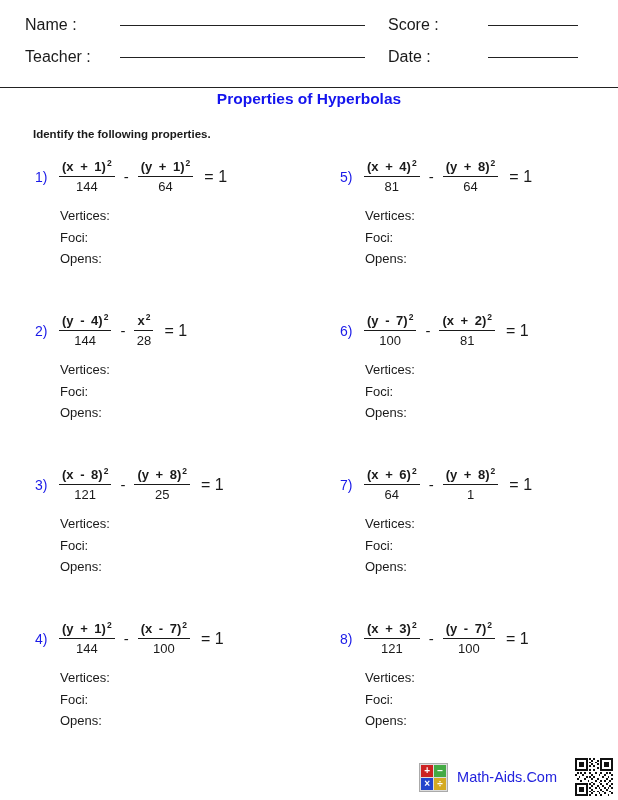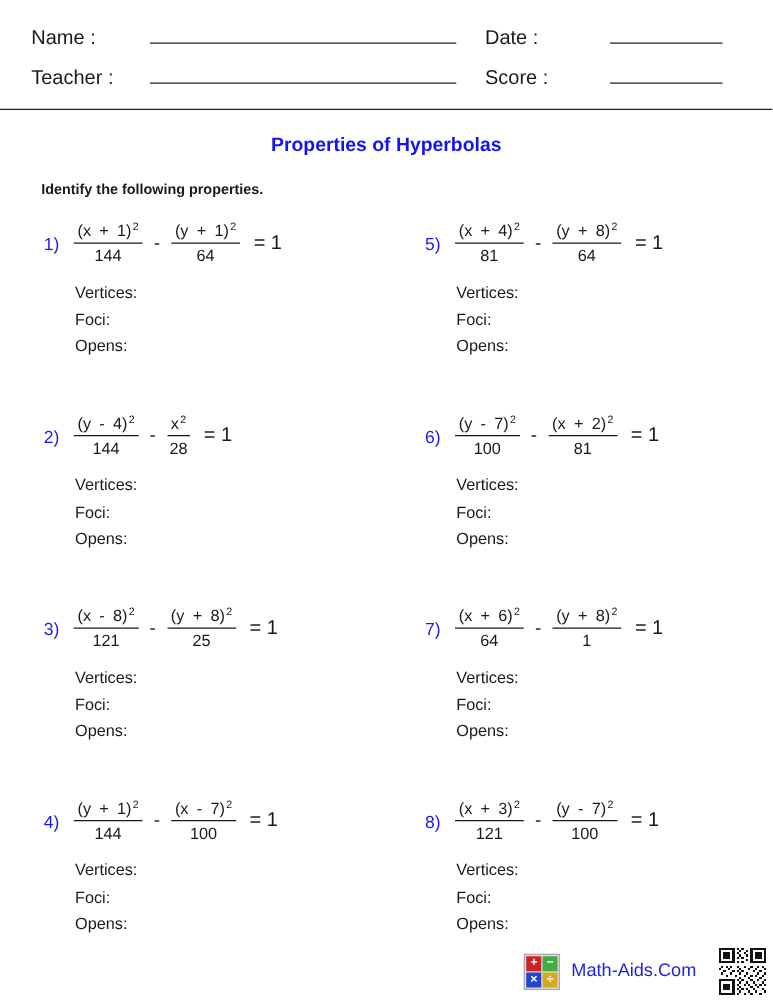--- a/index.html
+++ b/index.html
@@ -6,46 +6,46 @@
   html,body { background:#fff; }
   body {
     width:618px; height:800px; position:relative; overflow:hidden;
     font-family:"Liberation Sans", sans-serif; color:#1a1a1a;
   }
 
   
   .header { display:flex; padding:16px 0 0 25px; }
   .header-left { width:363px; }
   .header-right { flex:1; }
-  .hrow { display:flex; align-items:center; height:32px; }
+  .hrow { display:flex; align-items:flex-start; height:32px; }
   .hlabel { font-size:16px; padding-bottom:3px; }
   .header-left .hlabel { width:95px; }
   .header-right .hlabel { width:100px; }
   .hline { display:inline-block; border-bottom:1.6px solid #222; height:10px; margin-bottom:5px; }
   .hline.long { width:245px; }
   .hline.short { width:90px; }
 
   .divider { border:none; border-top:1.6px solid #222; margin-top:7px; width:100%; }
 
-  .title { text-align:center; color:#1414ee; font-weight:bold; font-size:15.5px; margin-top:20px; }
+  .title { text-align:center; color:#1414ee; font-weight:bold; font-size:15.5px; margin-top:2px; }
 
   .instruction { font-weight:bold; font-size:11.5px; margin:20px 0 2px 33px; }
 
   
   #problems-grid {
     display:grid;
     grid-template-columns:305px 1fr;
     grid-template-rows:repeat(4, 154px);
     grid-auto-flow:column;
     padding-left:35px; margin-top:15px;
   }
   .equation { display:flex; align-items:center; font-size:13px; margin-top:4px; }
   .pnum { color:#1a1ae8; font-size:14px; width:24px; flex:none; }
   .frac { display:inline-flex; flex-direction:column; align-items:center; text-align:center; }
-  .fnum { padding:0 3px; white-space:nowrap; word-spacing:3px; }
+  .fnum { padding:0 3px; white-space:nowrap; word-spacing:3px;font-weight:bold; }
   .exp { font-size:8.5px; position:relative; top:-5px; margin-left:1px; }
   .bar { align-self:stretch; border-top:1.5px solid #1a1a1a; margin:2px 0 1px; height:0; }
   .fden { padding-top:1px;text-align:right; }
   .minus { margin:0 9px; font-size:15px; }
   .eq { margin-left:11px; font-size:16px; white-space:nowrap; }
   .props { margin:11px 0 0 25px; font-size:13px; line-height:21.5px; }
 
   
   .footer { position:absolute; right:5px; bottom:4px; display:flex; align-items:center; }
   .logo {
@@ -70,25 +70,25 @@
       <span class="hlabel">Name :</span>
       <span class="hline long"></span>
     </div>
     <div class="hrow">
       <span class="hlabel">Teacher :</span>
       <span class="hline long"></span>
     </div>
   </div>
   <div class="header-right">
     <div class="hrow">
+      <span class="hlabel">Score :</span>
+      <span class="hline short"></span>
+    </div>
+    <div class="hrow">
       <span class="hlabel">Date :</span>
-      <span class="hline short"></span>
-    </div>
-    <div class="hrow">
-      <span class="hlabel">Score :</span>
       <span class="hline short"></span>
     </div>
   </div>
 </div>
 
 <hr class="divider">
 
 <div class="title">Properties of Hyperbolas</div>
 
 <div class="instruction">Identify the following properties.</div>

